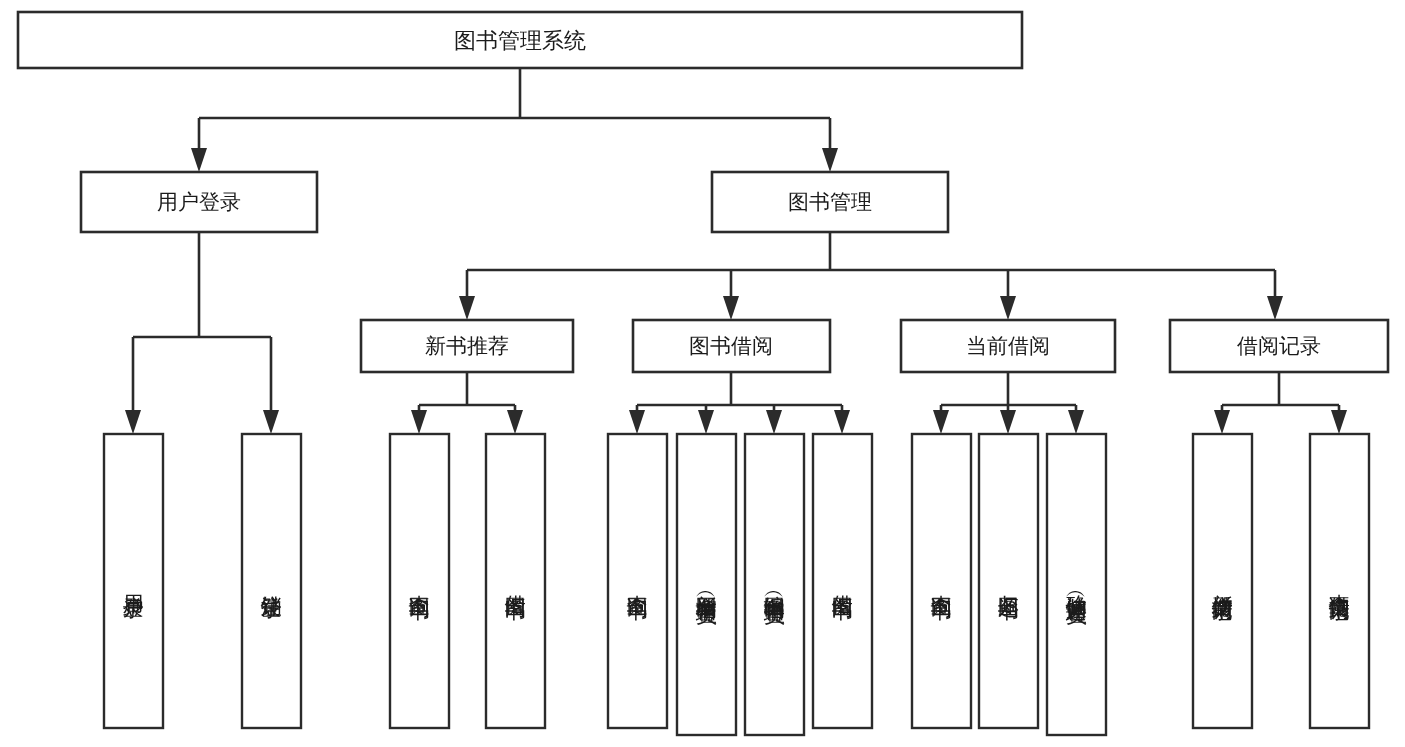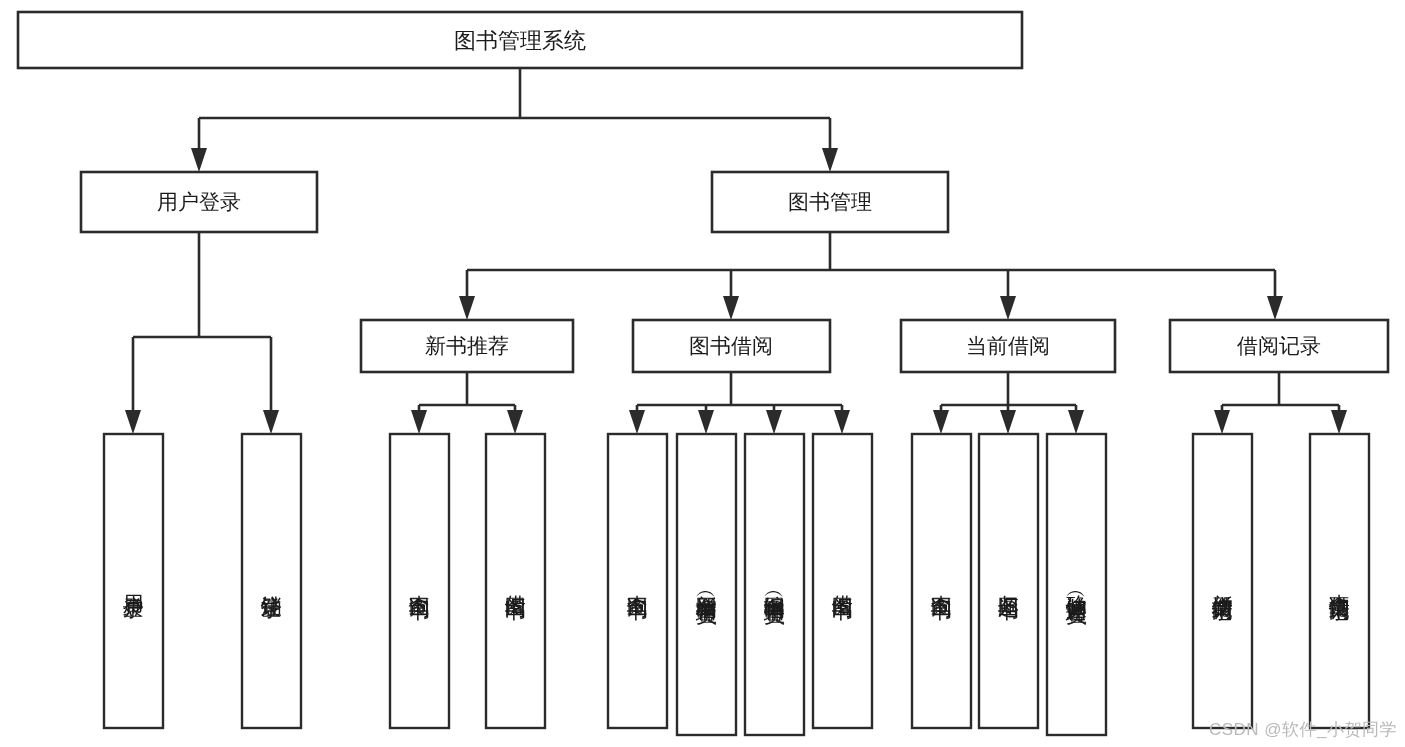--- a/index.html
+++ b/index.html
@@ -259,15 +259,14 @@
     <span class="vlabel">确认归还（管理员）</span>
   </div>
 
   <div class="vlabel-wrap" style="left:1193px; top:434px; width:59px; height:294px;">
     <span class="vlabel">新增借阅记录</span>
   </div>
   <div class="vlabel-wrap" style="left:1310px; top:434px; width:59px; height:294px;">
     <span class="vlabel">查询借阅记录</span>
   </div>
 
-  <div class="watermark">CSDN @软件_小贺同学</div>
 
 </div>
 
 </body></html>

